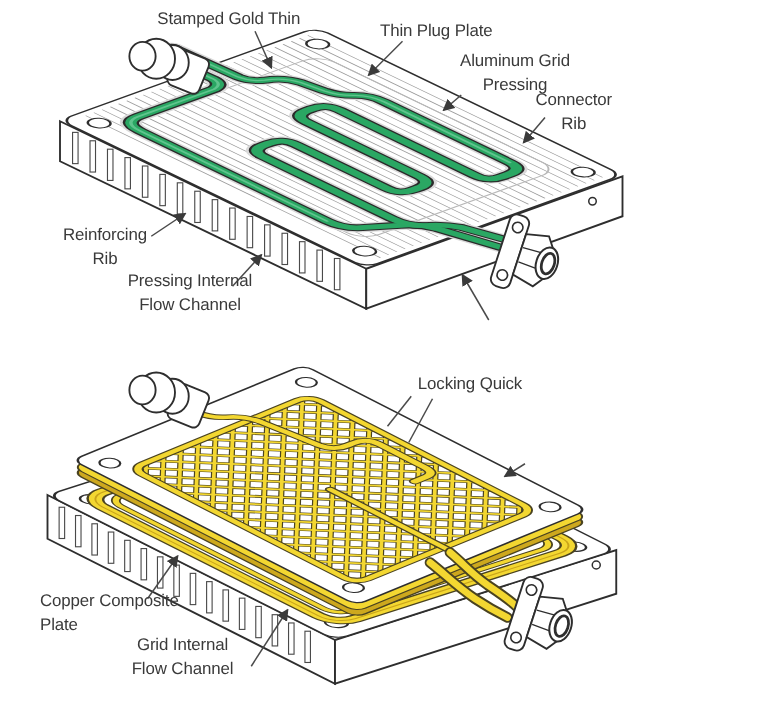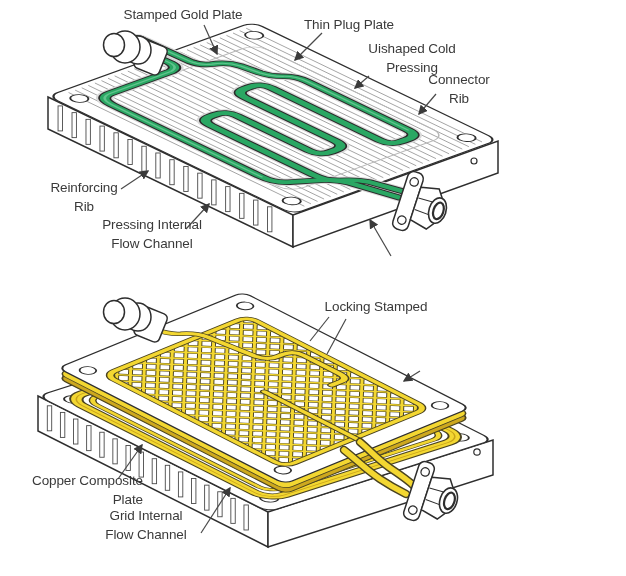--- a/index.html
+++ b/index.html
@@ -1,21 +1,21 @@
 <!DOCTYPE html>
 <html><head>
 <meta charset="utf-8">
 <style>
   html,body{margin:0;padding:0;background:#fff;}
   .canvas{position:relative;width:626px;height:576px;background:#fff;overflow:hidden;
           font-family:"Liberation Sans",sans-serif;}
   .canvas svg{position:absolute;left:0;top:0;}
   .lbl{position:absolute;font-size:13.5px;line-height:1.42;color:#3a3a3a;
        white-space:pre-line;text-align:center;transform:translate(-50%,0);letter-spacing:-0.1px;}
-  .lbl-left{text-align:right;transform:none;}
+  .lbl-left{text-align:left;transform:none;}
 </style>
 </head>
 <body>
 
 <div class="canvas">
 <svg id="fig" width="626" height="576" viewBox="0 0 626 576">
   <defs>
     <marker id="arw" viewBox="0 0 10 10" refX="8.5" refY="5" markerWidth="8" markerHeight="8" orient="auto-start-reverse">
       <path d="M0,0 L10,5 L0,10 z" fill="#3a3a3a"></path>
     </marker>
@@ -313,28 +313,28 @@
     <line x1="186" y1="229" x2="209" y2="204" marker-end="url(#arw)"></line>
     <line x1="391" y1="256" x2="370" y2="220" marker-end="url(#arw)"></line>
     <line x1="329" y1="317" x2="310" y2="341"></line>
     <line x1="346" y1="319" x2="327" y2="354"></line>
     <line x1="420" y1="371" x2="404" y2="381" marker-end="url(#arw)"></line>
     <line x1="118" y1="479" x2="142" y2="445" marker-end="url(#arw)"></line>
     <line x1="201" y1="533" x2="230" y2="488" marker-end="url(#arw)"></line>
   </g>
 </svg>
 
-<div class="lbl" style="left:183px;top:5px">Stamped Gold Plate</div>
+<div class="lbl" style="left:183px;top:5px">Stamped Gold Thin</div>
 <div class="lbl" style="left:349px;top:15px">Thin Plug Plate</div>
-<div class="lbl" style="left:412px;top:39px">Uishaped Cold
+<div class="lbl" style="left:412px;top:39px">Aluminum Grid
 Pressing</div>
 <div class="lbl" style="left:459px;top:70px">Connector
 Rib</div>
 <div class="lbl" style="left:84px;top:178px">Reinforcing
 Rib</div>
 <div class="lbl" style="left:152px;top:215px">Pressing Internal
 Flow Channel</div>
-<div class="lbl" style="left:376px;top:297px">Locking Stamped</div>
+<div class="lbl" style="left:376px;top:297px">Locking Quick</div>
 <div class="lbl lbl-left" style="left:32px;top:471px">Copper Composite
 Plate</div>
 <div class="lbl" style="left:146px;top:506px">Grid Internal
 Flow Channel</div>
 </div>
 
 </body></html>

